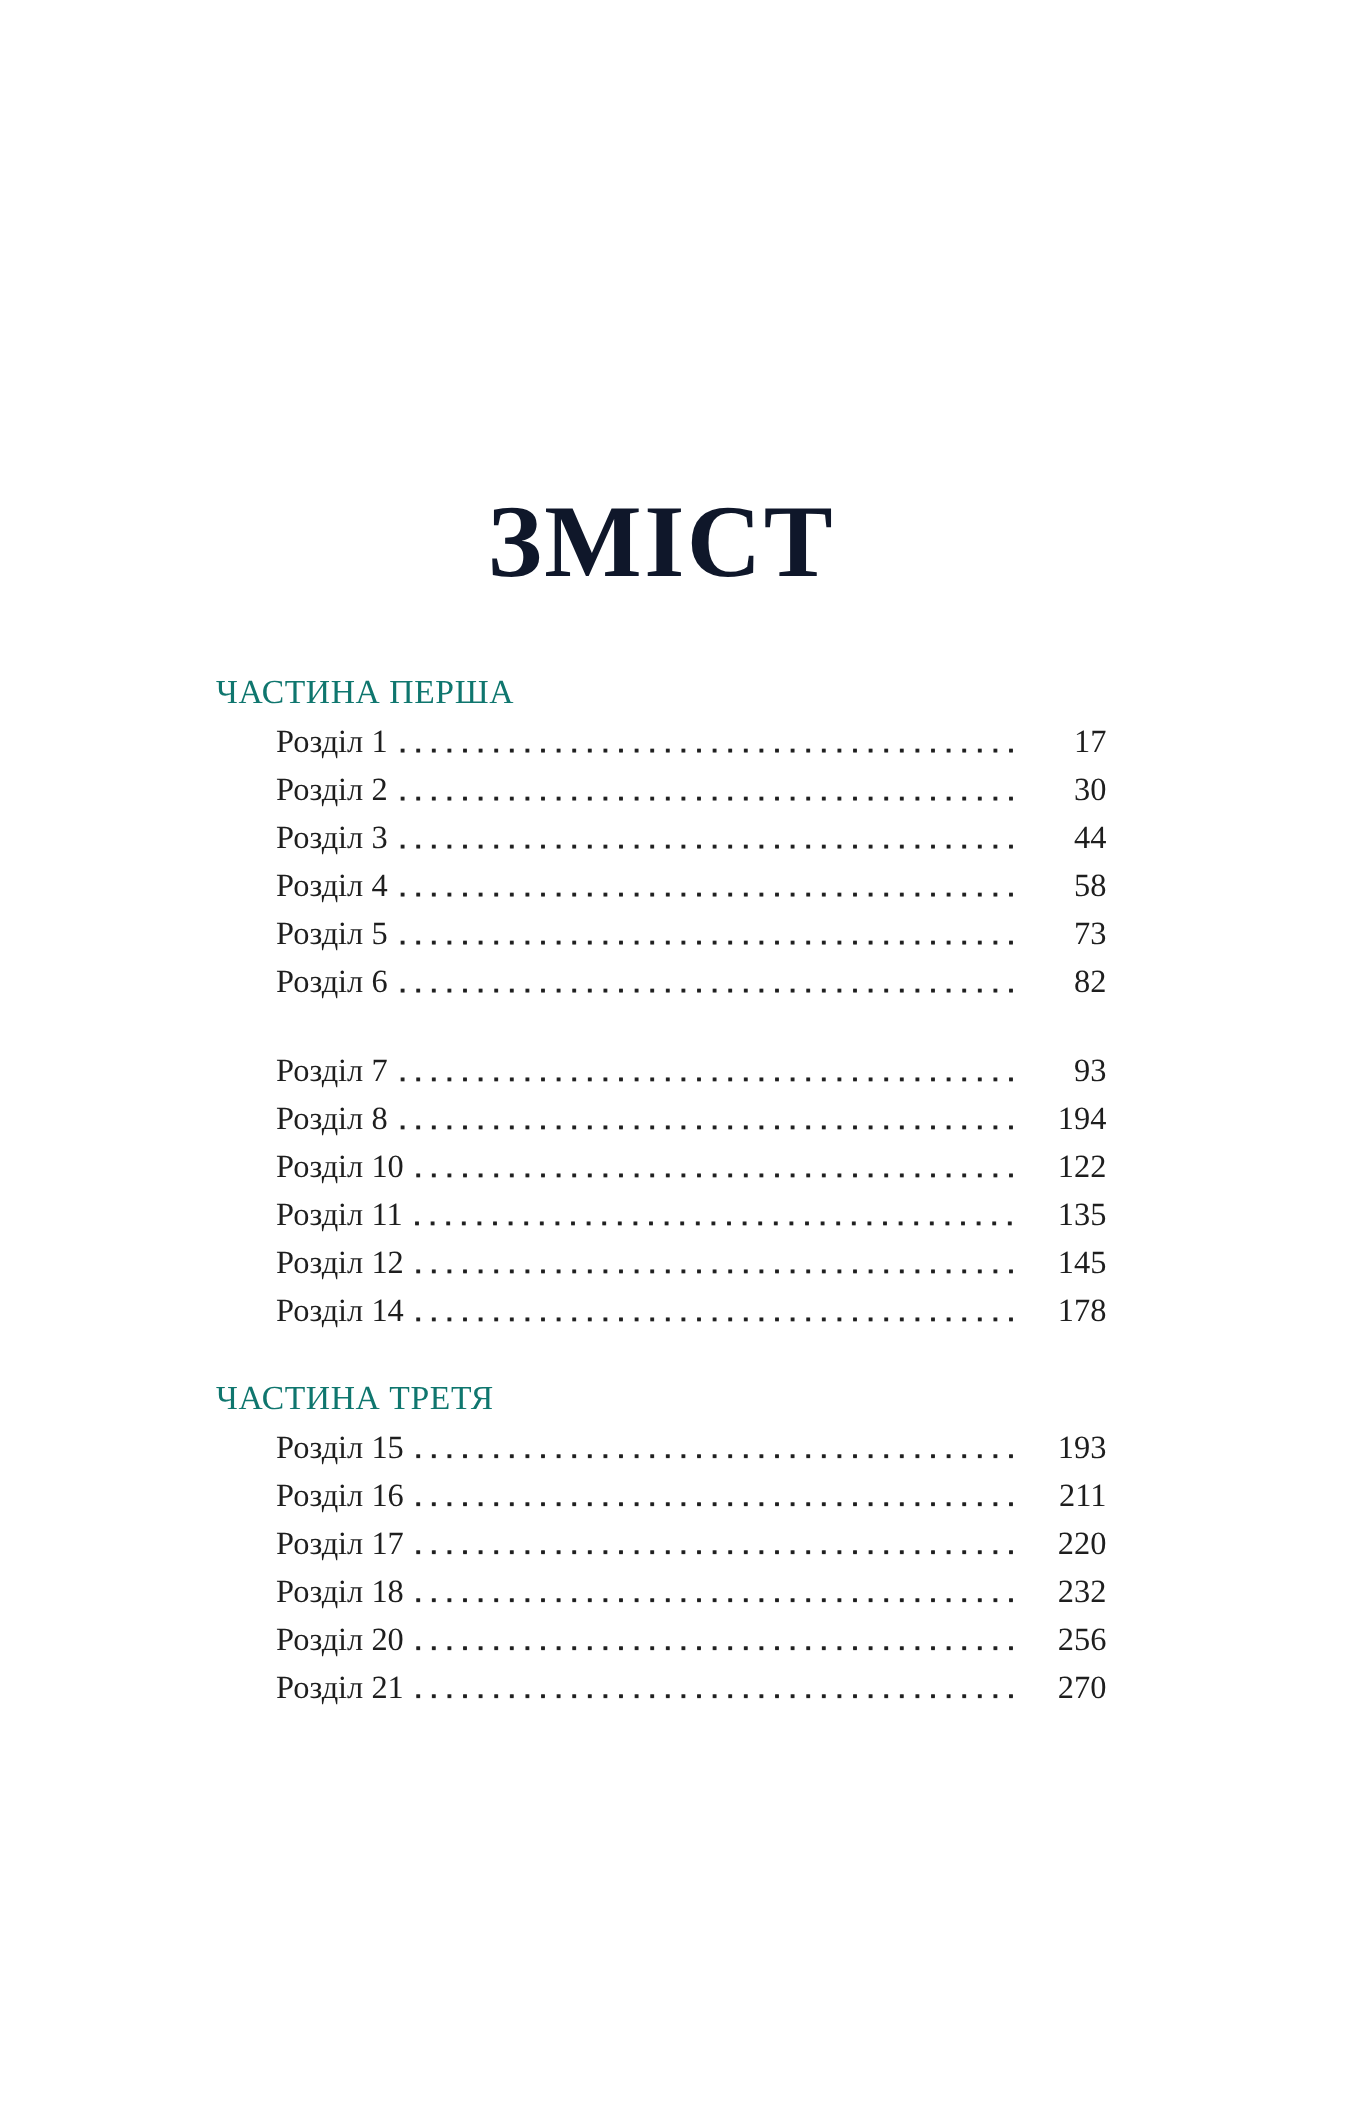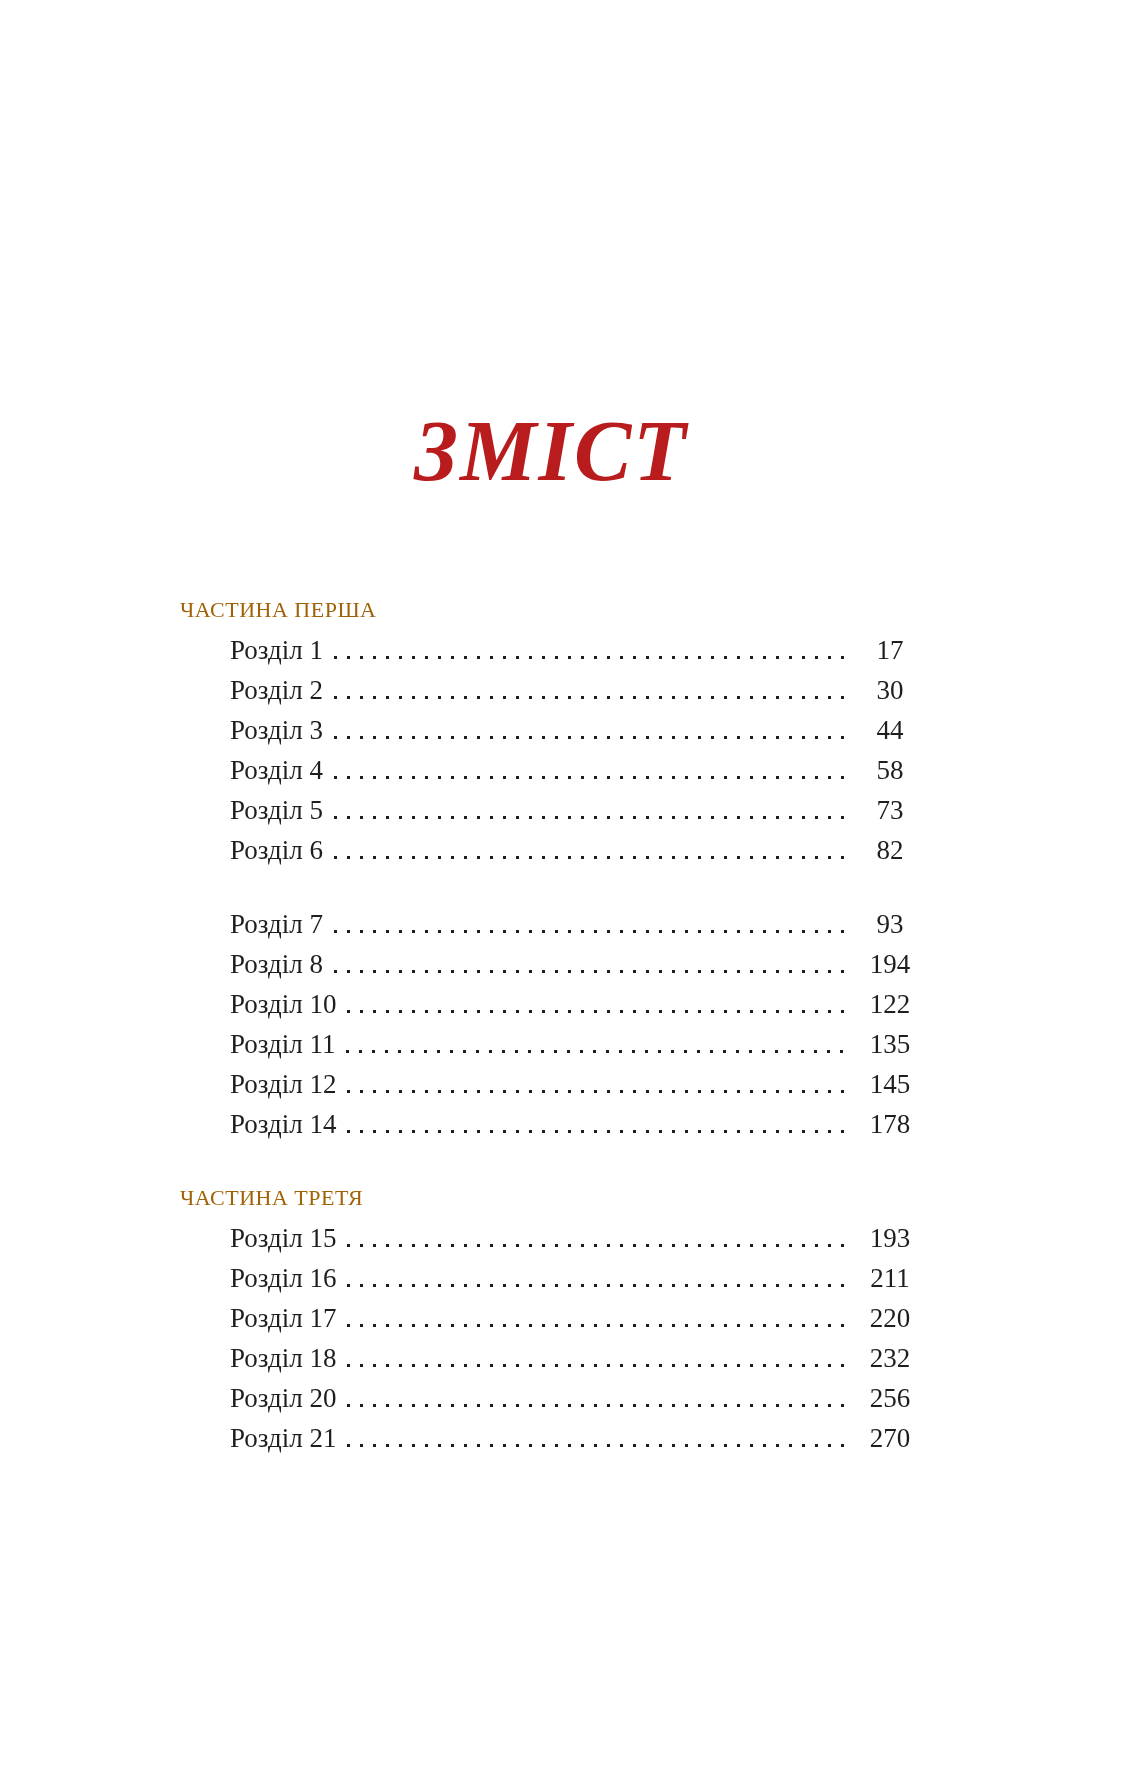--- a/index.html
+++ b/index.html
@@ -15,38 +15,37 @@
     font-family: "Liberation Serif", "DejaVu Serif", serif;
     color: #1e1e1e;
   }
   .page {
     position: relative;
     margin-left: 180px;
     width: 742px;
     padding-top: 408px;
   }
   h1.toc-title {
-    margin: 0 0 96px 0;
+    margin: 0 0 64px 0;
     font-size: 86px;
     line-height: 1;
     font-weight: bold;
     letter-spacing: 2px;
     text-align: center;
-    color: #b91c1c;
-    font-style: italic;
+    color: #0f172a;
   }
   section.toc-section { margin: 0; }
   section.toc-section + section.toc-section { margin-top: 34px; }
   h2.section-heading {
     margin: 0;
-    font-size: 22px;
+    font-size: 28px;
     line-height: 40px;
     font-weight: normal;
     letter-spacing: 0.5px;
-    color: #a16207;
+    color: #0f766e;
   }
   .entries {
     padding-left: 50px;
   }
   .entry {
     display: flex;
     align-items: flex-start;
     font-size: 27px;
     line-height: 40px;
   }
@@ -60,21 +59,21 @@
     height: 40px;
     margin: 0 10px 0 6px;
     background-image: radial-gradient(circle at 6.5px 6.5px, #1f1f1f 1.7px, rgba(0,0,0,0) 1.9px);
     background-size: 13px 13px;
     background-repeat: repeat-x;
     background-position: 0 21px;
   }
   .entry .pagenum {
     flex: 0 0 64px;
     width: 64px;
-    text-align: center;
+    text-align: right;
     white-space: nowrap;
     font-variant-numeric: oldstyle-nums;
   }
 </style>
 </head>
 <body>
 
 <div class="page">
   <h1 class="toc-title">ЗМІСТ</h1>
   <div id="sections">

